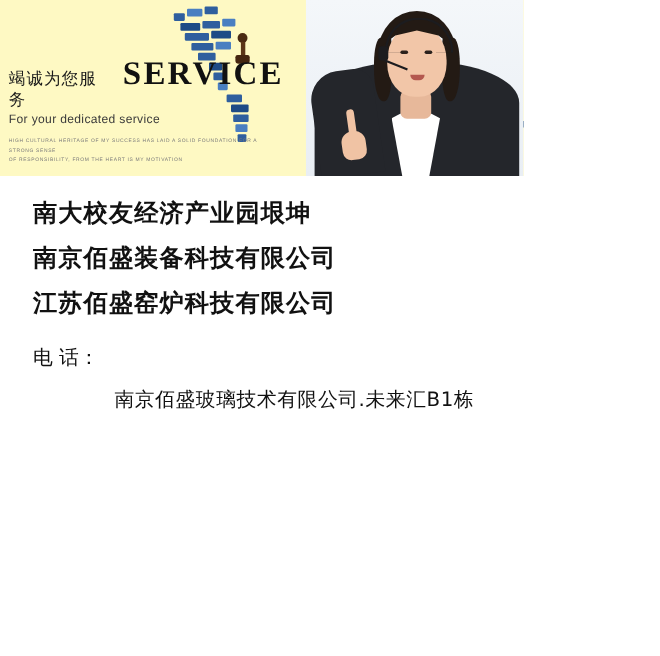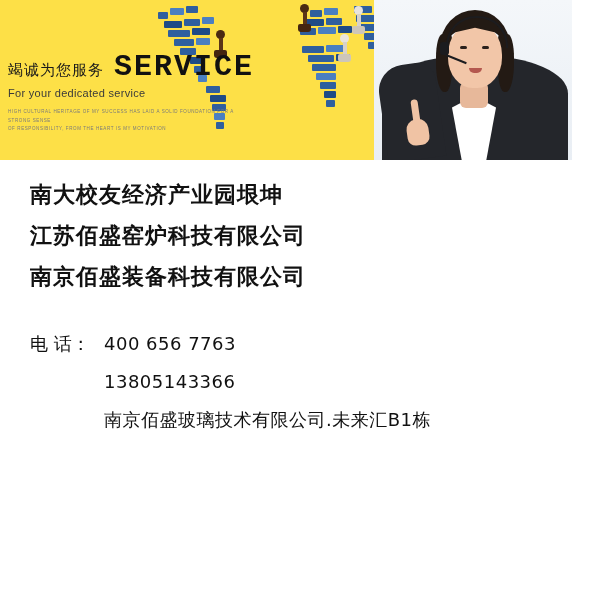--- a/index.html
+++ b/index.html
@@ -16,24 +16,24 @@
   .page {
     position: relative;
     width: 600px;
     height: 596px;
     background: #ffffff;
   }
 
   
   .banner {
     position: relative;
-    width: 572px;
+    width: 476px;
     height: 160px;
     overflow: hidden;
-    background: #fde047;
+    background: #fef9c3;
   }
   
   .map {
     position: absolute;
     left: 150px;
     top: -6px;
     width: 420px;
     height: 150px;
   }
   .blk {
@@ -96,21 +96,21 @@
     color: #1a1a1a;
     letter-spacing: 1px;
     font-family: "DejaVu Sans", sans-serif;
   }
   .service-en {
     font-size: 30px;
     font-weight: bold;
     color: #111111;
     letter-spacing: 2px;
     margin-left: 10px;
-    font-family: Liberation Mono, monospace;
+    font-family: Liberation Serif, serif;
   }
   .service-sub {
     font-size: 11px;
     color: #3a3a3a;
     margin-top: 3px;
     letter-spacing: 0.3px;
   }
   .service-tiny {
     font-size: 4.5px;
     color: #7a7a7a;
@@ -288,21 +288,21 @@
   .company {
     font-family: "DejaVu Sans", sans-serif;
     font-size: 22px;
     font-weight: bold;
     color: #111111;
     letter-spacing: 1px;
     line-height: 41px;
     white-space: nowrap;
   }
   .contact-list {
-    margin: 28px 0 0 30px;
+    margin: 10px 0 0 30px;
   }
   .row {
     display: flex;
     align-items: baseline;
     line-height: 38px;
     white-space: nowrap;
   }
   .label {
     font-family: "DejaVu Sans", sans-serif;
     font-size: 18px;
@@ -460,32 +460,28 @@
         <div>HIGH CULTURAL HERITAGE OF MY SUCCESS HAS LAID A SOLID FOUNDATION FOR A STRONG SENSE</div>
         <div>OF RESPONSIBILITY, FROM THE HEART IS MY MOTIVATION</div>
       </div>
     </div>
   </div>
 
   <div class="content">
 
     <div class="company-list">
       <div class="company">南大校友经济产业园垠坤</div>
+      <div class="company">南京佰盛装备科技有限公司</div>
       <div class="company">江苏佰盛窑炉科技有限公司</div>
-      <div class="company">南京佰盛装备科技有限公司</div>
     </div>
 
     <div class="contact-list">
 
       <div class="row">
         <span class="label">电 话：</span>
-        <span class="value">400 656 7763</span>
-      </div>
-      <div class="row cont">
-        <span class="value indent">13805143366</span>
       </div>
 
       <div class="row">
       </div>
 
       <div class="row cont">
         <span class="value indent">南京佰盛玻璃技术有限公司.未来汇B1栋</span>
       </div>
 
     </div>

